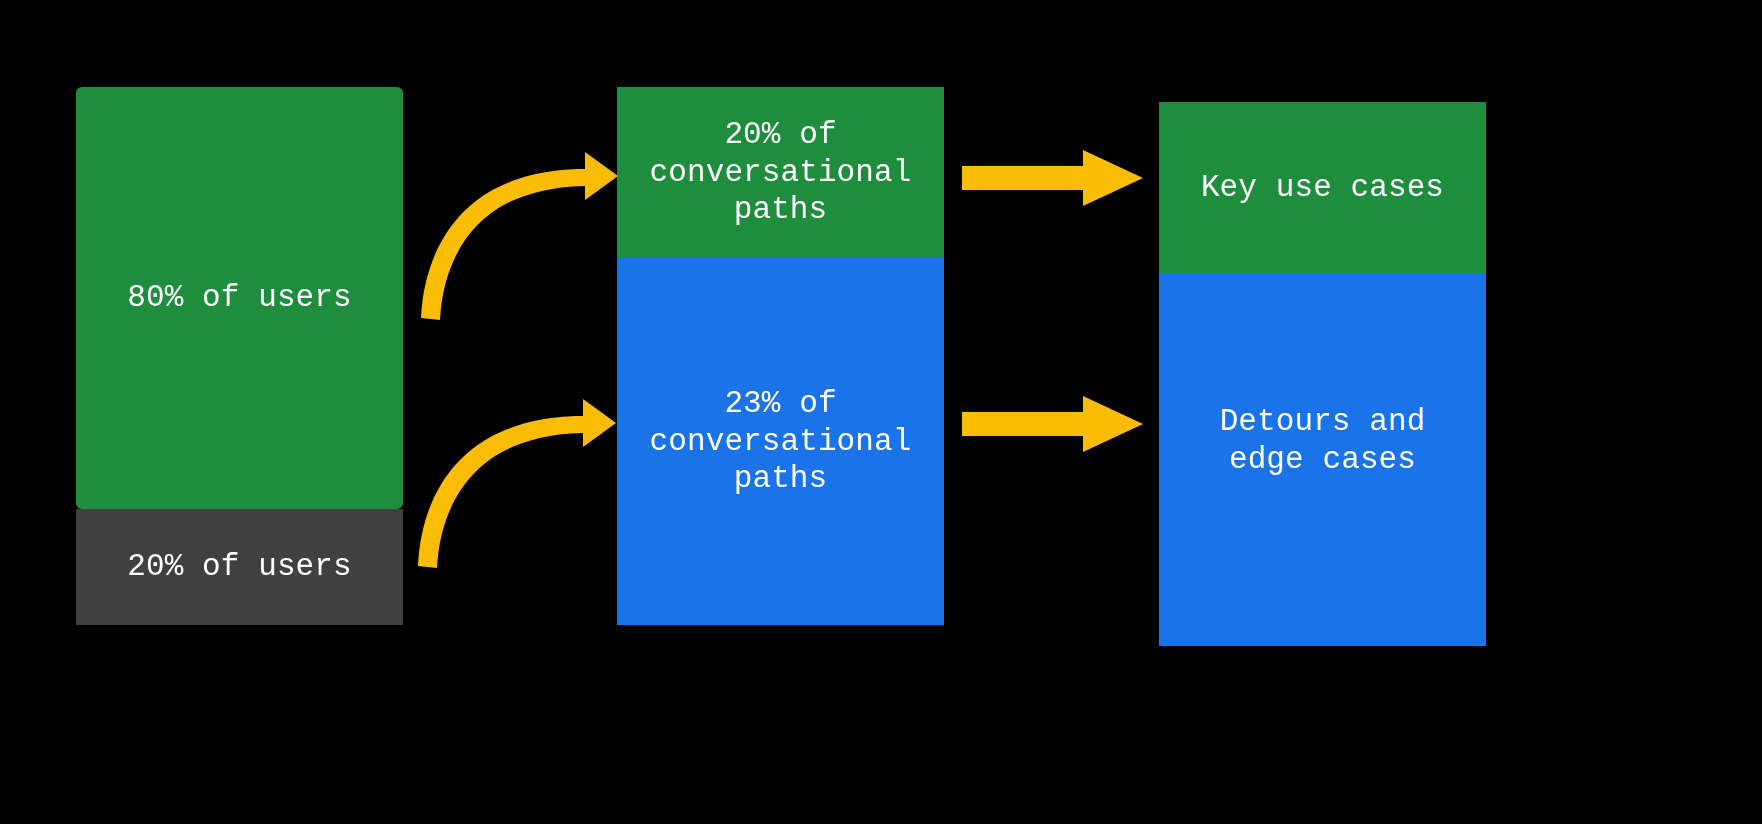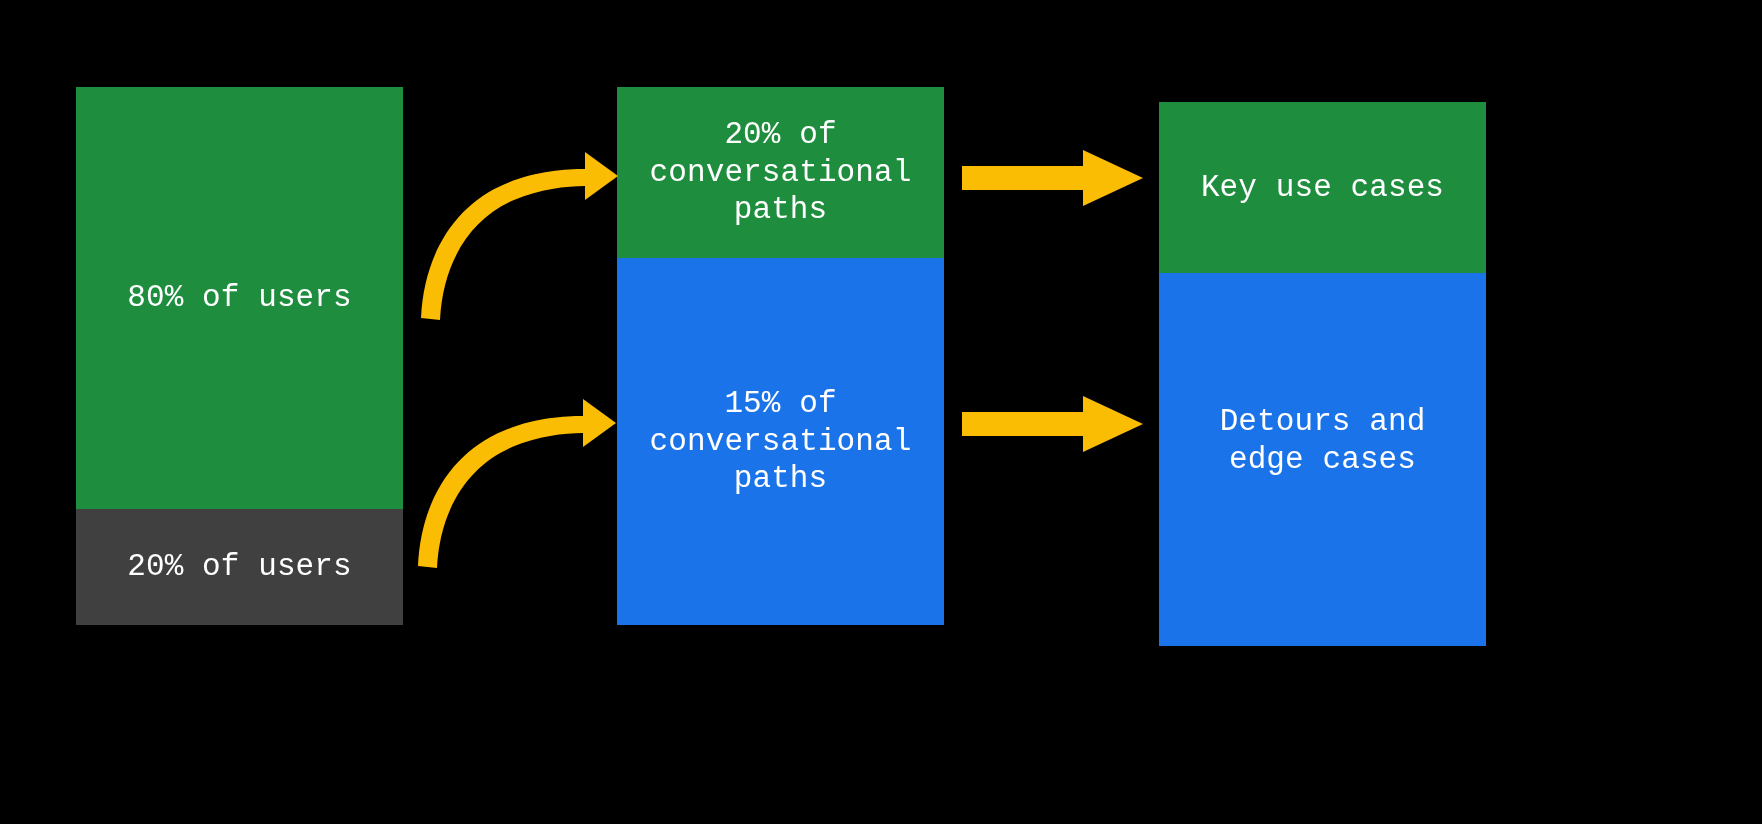--- a/index.html
+++ b/index.html
@@ -86,36 +86,36 @@
     height: 824px;
     pointer-events: none;
   }
 </style>
 </head>
 <body>
 
 <div id="stage">
 
   <div class="column" id="col-users">
-    <div class="seg seg-green" style="background:#1E8E3E;">
+    <div class="seg seg-green" style="background:#1E8E3E;border-radius:6px;">
       <span class="seg-label">80% of users</span>
     </div>
     <div class="seg seg-blue" style="background:#404040;">
       <span class="seg-label">20% of users</span>
     </div>
   </div>
 
   <div class="column" id="col-paths">
     <div class="seg seg-green" style="background:#1E8E3E;">
       <span class="seg-label">20% of
 conversational
 paths</span>
     </div>
     <div class="seg seg-blue" style="background:#1A73E8;">
-      <span class="seg-label">15% of
+      <span class="seg-label">23% of
 conversational
 paths</span>
     </div>
   </div>
 
   <div class="column" id="col-cases">
     <div class="seg seg-green" style="background:#1E8E3E;">
       <span class="seg-label">Key use cases</span>
     </div>
     <div class="seg seg-blue" style="background:#1A73E8;justify-content:center;">

